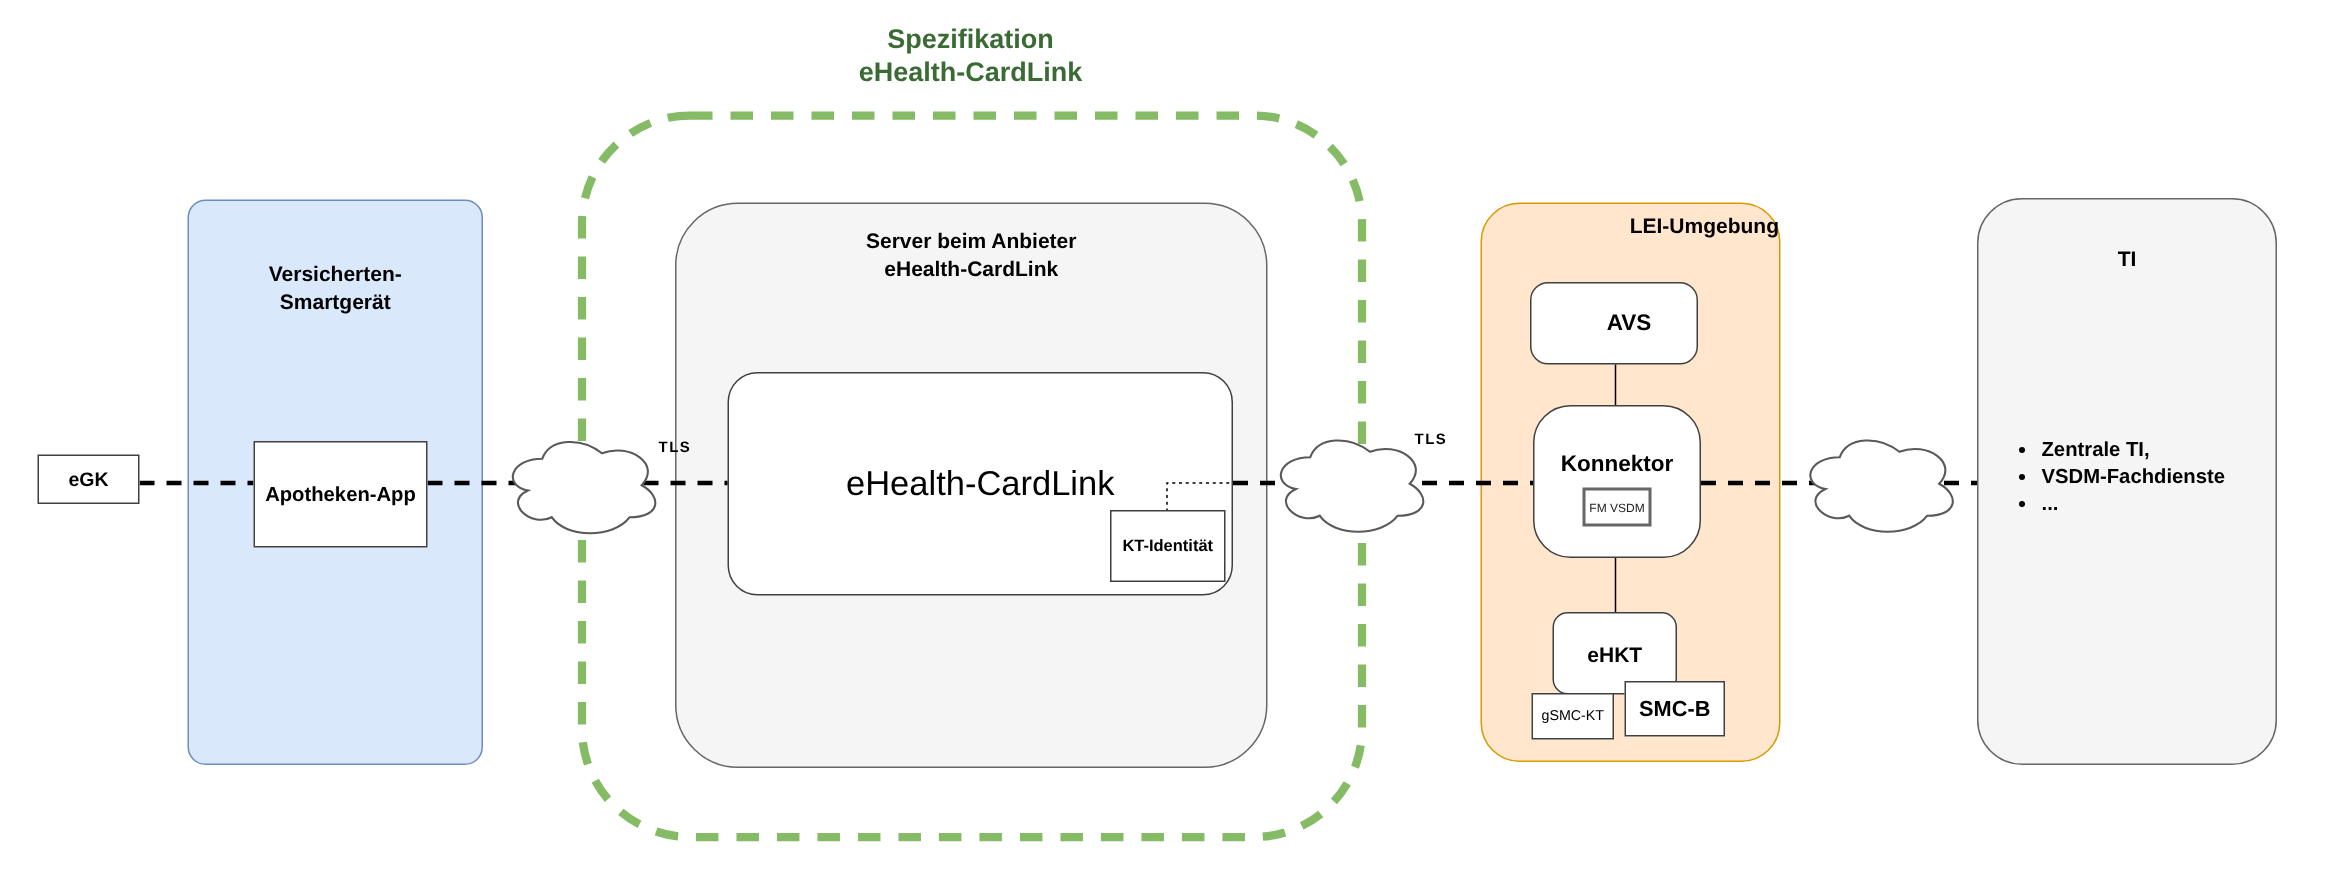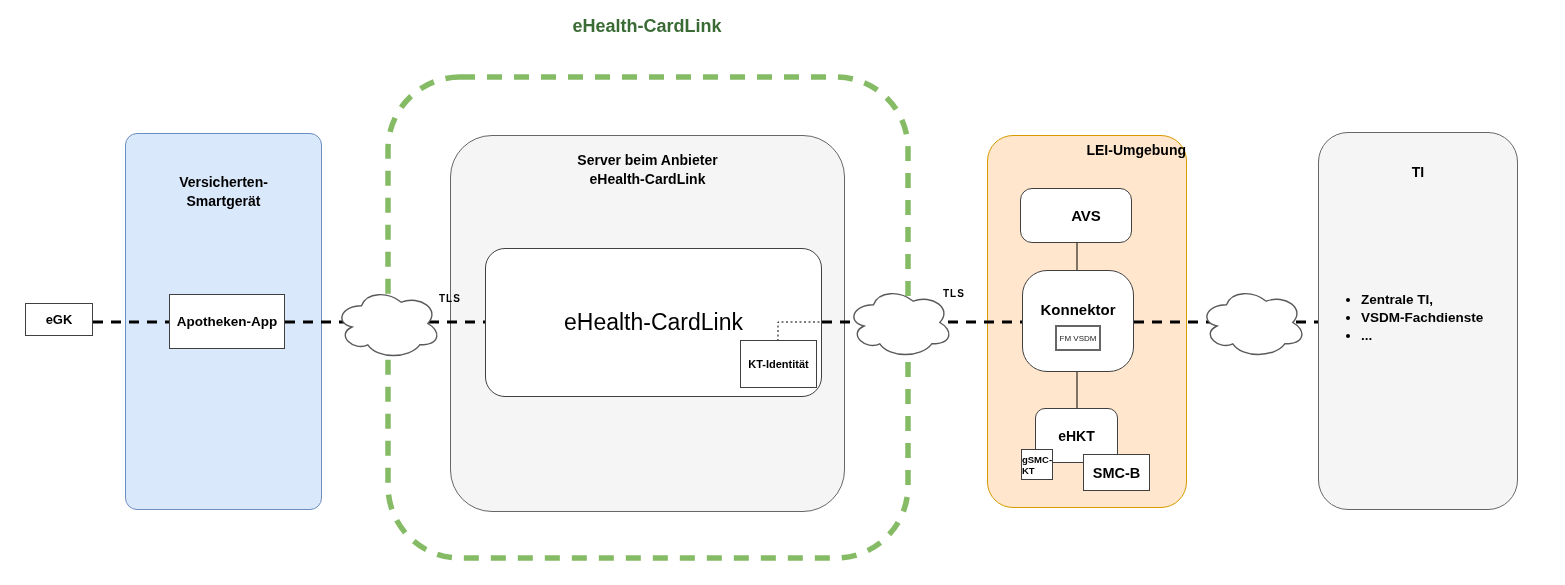--- a/index.html
+++ b/index.html
@@ -56,21 +56,21 @@
   }
   .ti-list li{margin:0 0 0 0;}
 
   
   .egk-box{
     left:25px;top:303px;width:68px;height:33px;background:#fff;
     border:1.5px solid #404040;display:flex;align-items:center;justify-content:center;
     font-weight:bold;font-size:13px;
   }
   .app-box{
-    left:169px;top:294px;width:116px;height:55px;background:#fff;
+    left:169px;top:294px;width:116px;height:71px;background:#fff;
     border:1.5px solid #404040;display:flex;align-items:center;justify-content:center;
     font-weight:bold;font-size:13.5px;
   }
   .kt-box{
     left:740px;top:340px;width:77px;height:48px;background:#fff;
     border:1px solid #404040;display:flex;align-items:center;justify-content:center;
     font-weight:bold;font-size:11px;
   }
   .avs-box{
     left:1020px;top:188px;width:112px;height:55px;background:#fff;
@@ -90,23 +90,23 @@
     border:2px solid #666;display:flex;align-items:center;justify-content:center;
     font-weight:normal;font-size:8px;color:#222;box-sizing:border-box;
   }
   .ehkt-box{
     left:1035px;top:408px;width:83px;height:55px;background:#fff;
     border:1px solid #404040;border-radius:10px;
     display:flex;align-items:center;justify-content:center;
     font-weight:bold;font-size:14px;
   }
   .gsmc-box{
-    left:1021px;top:449px;width:32px;height:31px;background:#fff;
+    left:1021px;top:462px;width:55px;height:31px;background:#fff;
     border:1px solid #404040;display:flex;align-items:center;justify-content:center;
-    font-weight:bold;font-size:9.5px;
+    font-weight:normal;font-size:9.5px;
   }
   .smcb-box{
     left:1083px;top:454px;width:67px;height:37px;background:#fff;
     border:1px solid #404040;display:flex;align-items:center;justify-content:center;
     font-weight:bold;font-size:14.5px;
   }
 
   
   .diagram-title{
     left:447px;top:15px;width:400px;text-align:center;
@@ -173,20 +173,21 @@
 
     <path class="thin-link" d="M1077,243 V271"></path>
     <path class="thin-link" d="M1077,372 V409"></path>
 
     <use href="#cloudShape" class="cloud" transform="translate(335,288)"></use>
     <use href="#cloudShape" class="cloud" transform="translate(847,287)"></use>
     <use href="#cloudShape" class="cloud" transform="translate(1200,287)"></use>
   </svg>
 
   <div class="abs layer3 diagram-title">
+    <div>Spezifikation</div>
     <div>eHealth-CardLink</div>
   </div>
 
   <div class="abs layer3 egk-box">
     <span>eGK</span>
   </div>
 
   <div class="abs layer3 app-box">
     <span>Apotheken-App</span>
   </div>

